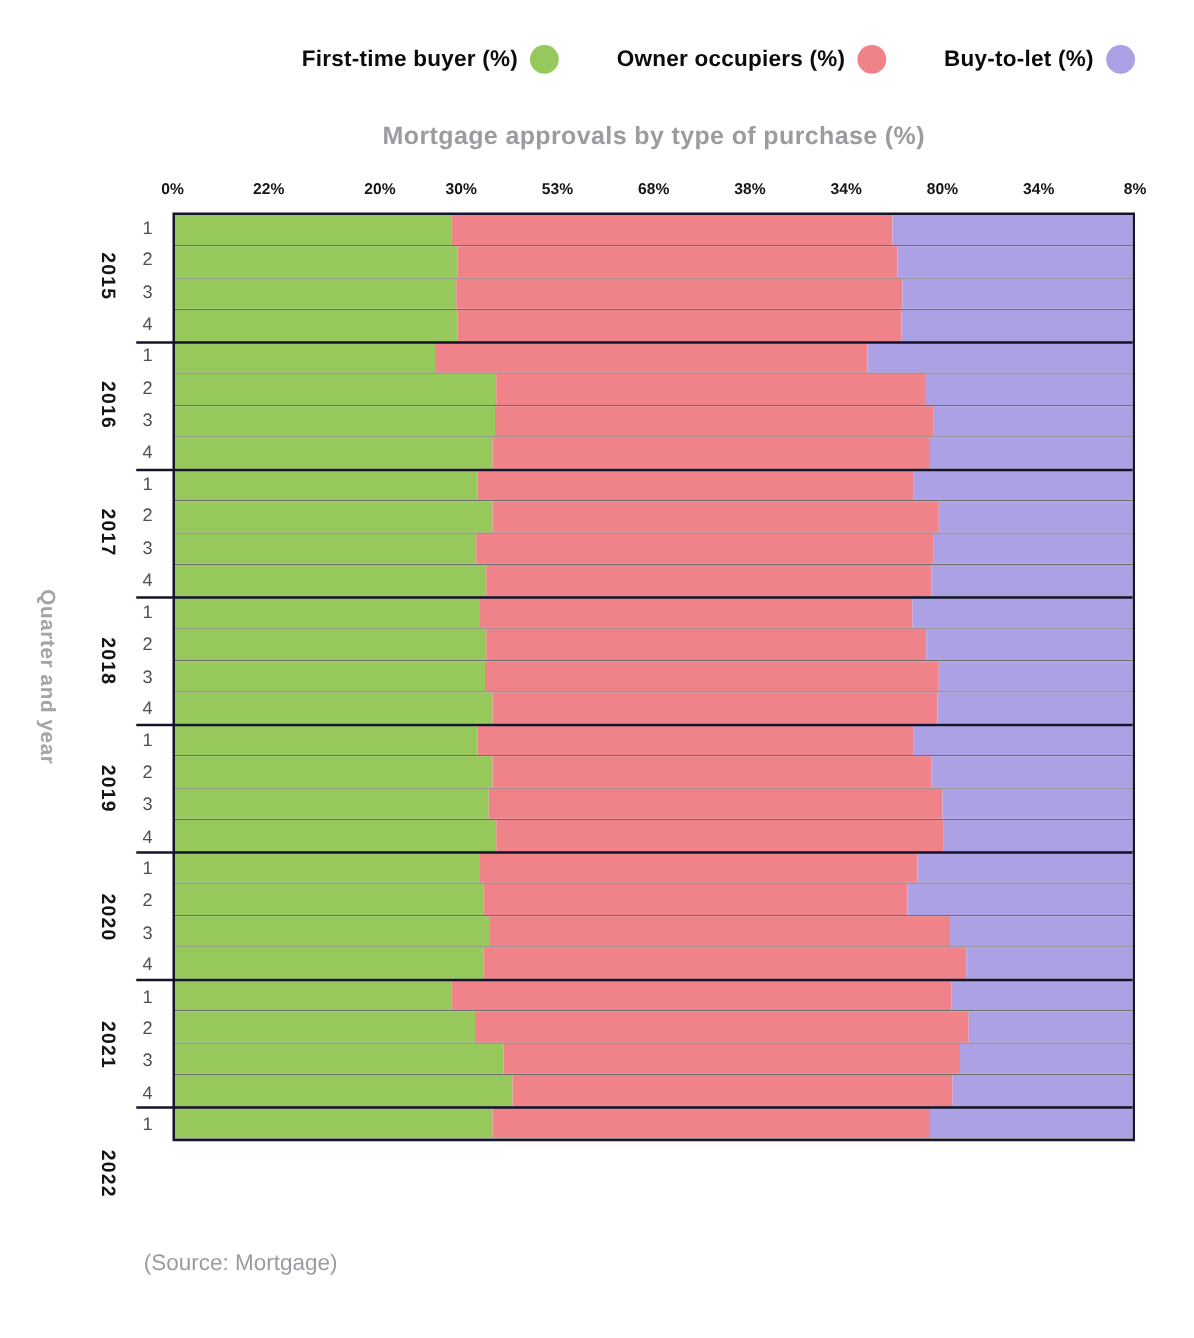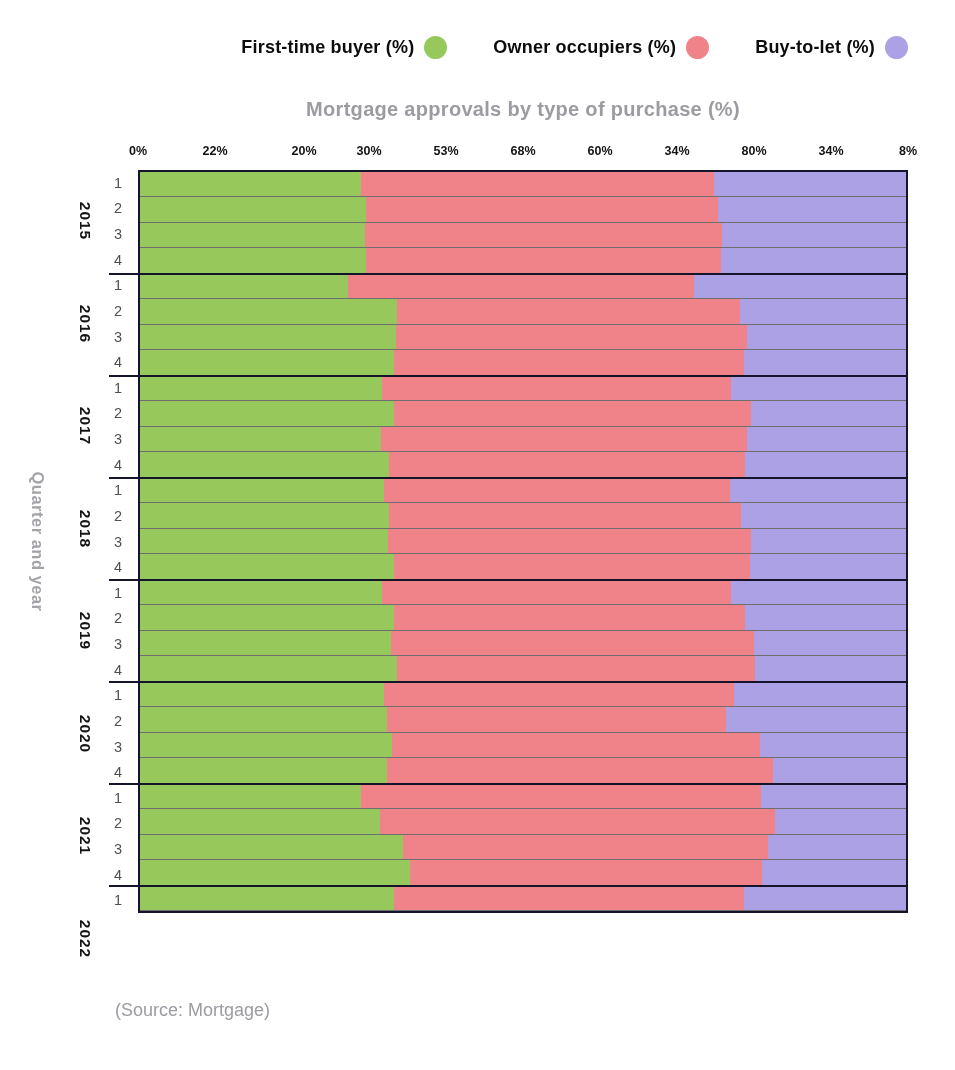--- a/index.html
+++ b/index.html
@@ -74,21 +74,21 @@
 
   <div class="chart-title">Mortgage approvals by type of purchase (%)</div>
 
   <div class="xticks" id="xticks">
       <span class="xtick" style="left: 0px;">0%</span>
       <span class="xtick" style="left: 77px;">22%</span>
       <span class="xtick" style="left: 140px; margin-left: 26px;">20%</span>
       <span class="xtick" style="left: 231px;">30%</span>
       <span class="xtick" style="left: 308px;">53%</span>
       <span class="xtick" style="left: 385px;">68%</span>
-      <span class="xtick" style="left: 462px;">60%</span>
+      <span class="xtick" style="left: 462px;">38%</span>
       <span class="xtick" style="left: 539px;">34%</span>
       <span class="xtick" style="left: 616px;">80%</span>
       <span class="xtick" style="left: 693px;">34%</span>
       <span class="xtick" style="left: 770px;">8%</span>
     </div>
 
   <div class="plot" id="plot">
       <div class="bar-row">
         <div class="seg" style="width: 28.9%; background: rgb(150, 200, 92);"></div>
         <div class="seg" style="width: 46%; background: rgb(240, 130, 138);"></div>

